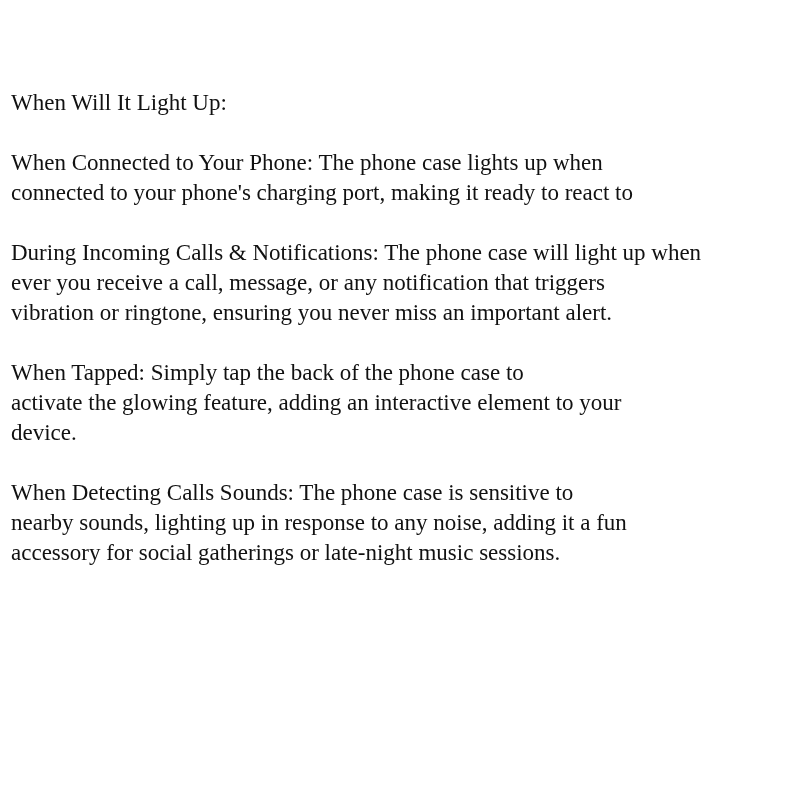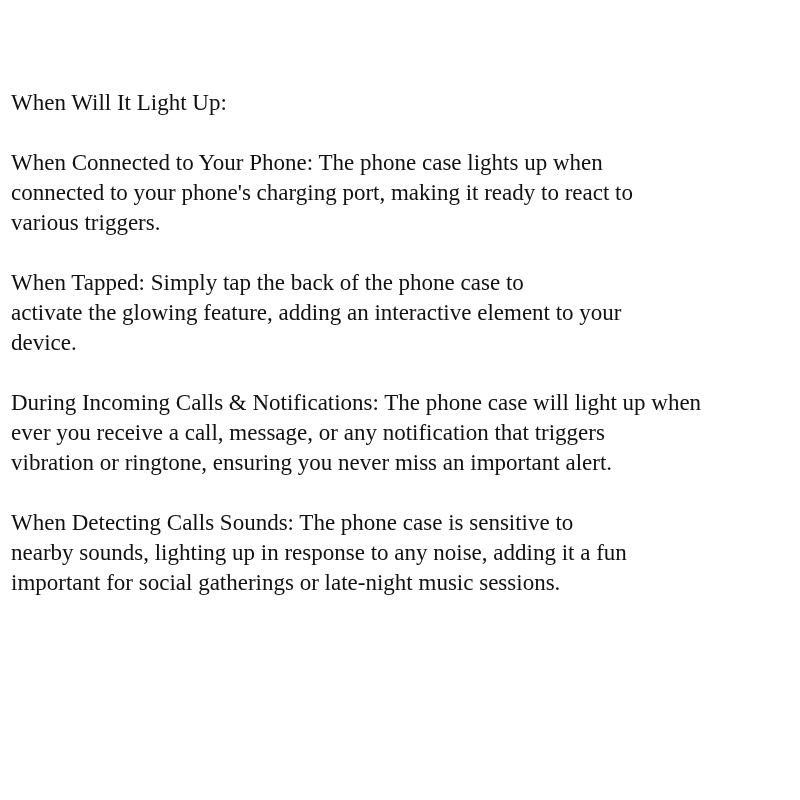--- a/index.html
+++ b/index.html
@@ -40,34 +40,33 @@
 <div class="doc">
 
 
   <p class="para">
     <span class="line bold">When Will It Light Up:</span>
   </p>
 
   <p class="para">
     <span class="line"><span class="bold">When Connected to Your Phone:</span><span> The phone case lights up when</span></span>
     <span class="line">connected to your phone's charging port, making it ready to react to</span>
-    <span class="line">various triggers.</span>
+  </p>
+
+  <p class="para">
+    <span class="line"><span class="bold">During Incoming Calls &amp; Notifications:</span><span> The phone case will light up when</span></span>
+    <span class="line">ever you receive a call, message, or any notification that triggers</span>
+    <span class="line">vibration or ringtone, ensuring you never miss an important alert.</span>
   </p>
 
   <p class="para">
     <span class="line"><span class="bold">When Tapped:</span><span> Simply tap the back of the phone case to</span></span>
     <span class="line">activate the glowing feature, adding an interactive element to your</span>
     <span class="line">device.</span>
   </p>
 
   <p class="para">
-    <span class="line"><span class="bold">During Incoming Calls &amp; Notifications:</span><span> The phone case will light up when</span></span>
-    <span class="line">ever you receive a call, message, or any notification that triggers</span>
-    <span class="line">vibration or ringtone, ensuring you never miss an important alert.</span>
-  </p>
-
-  <p class="para">
     <span class="line"><span class="bold">When Detecting Calls Sounds:</span><span> The phone case is sensitive to</span></span>
     <span class="line">nearby sounds, lighting up in response to any noise, adding it a fun</span>
-    <span class="line">important for social gatherings or late-night music sessions.</span>
+    <span class="line">accessory for social gatherings or late-night music sessions.</span>
   </p>
 
 </div>
 
 </body></html>

